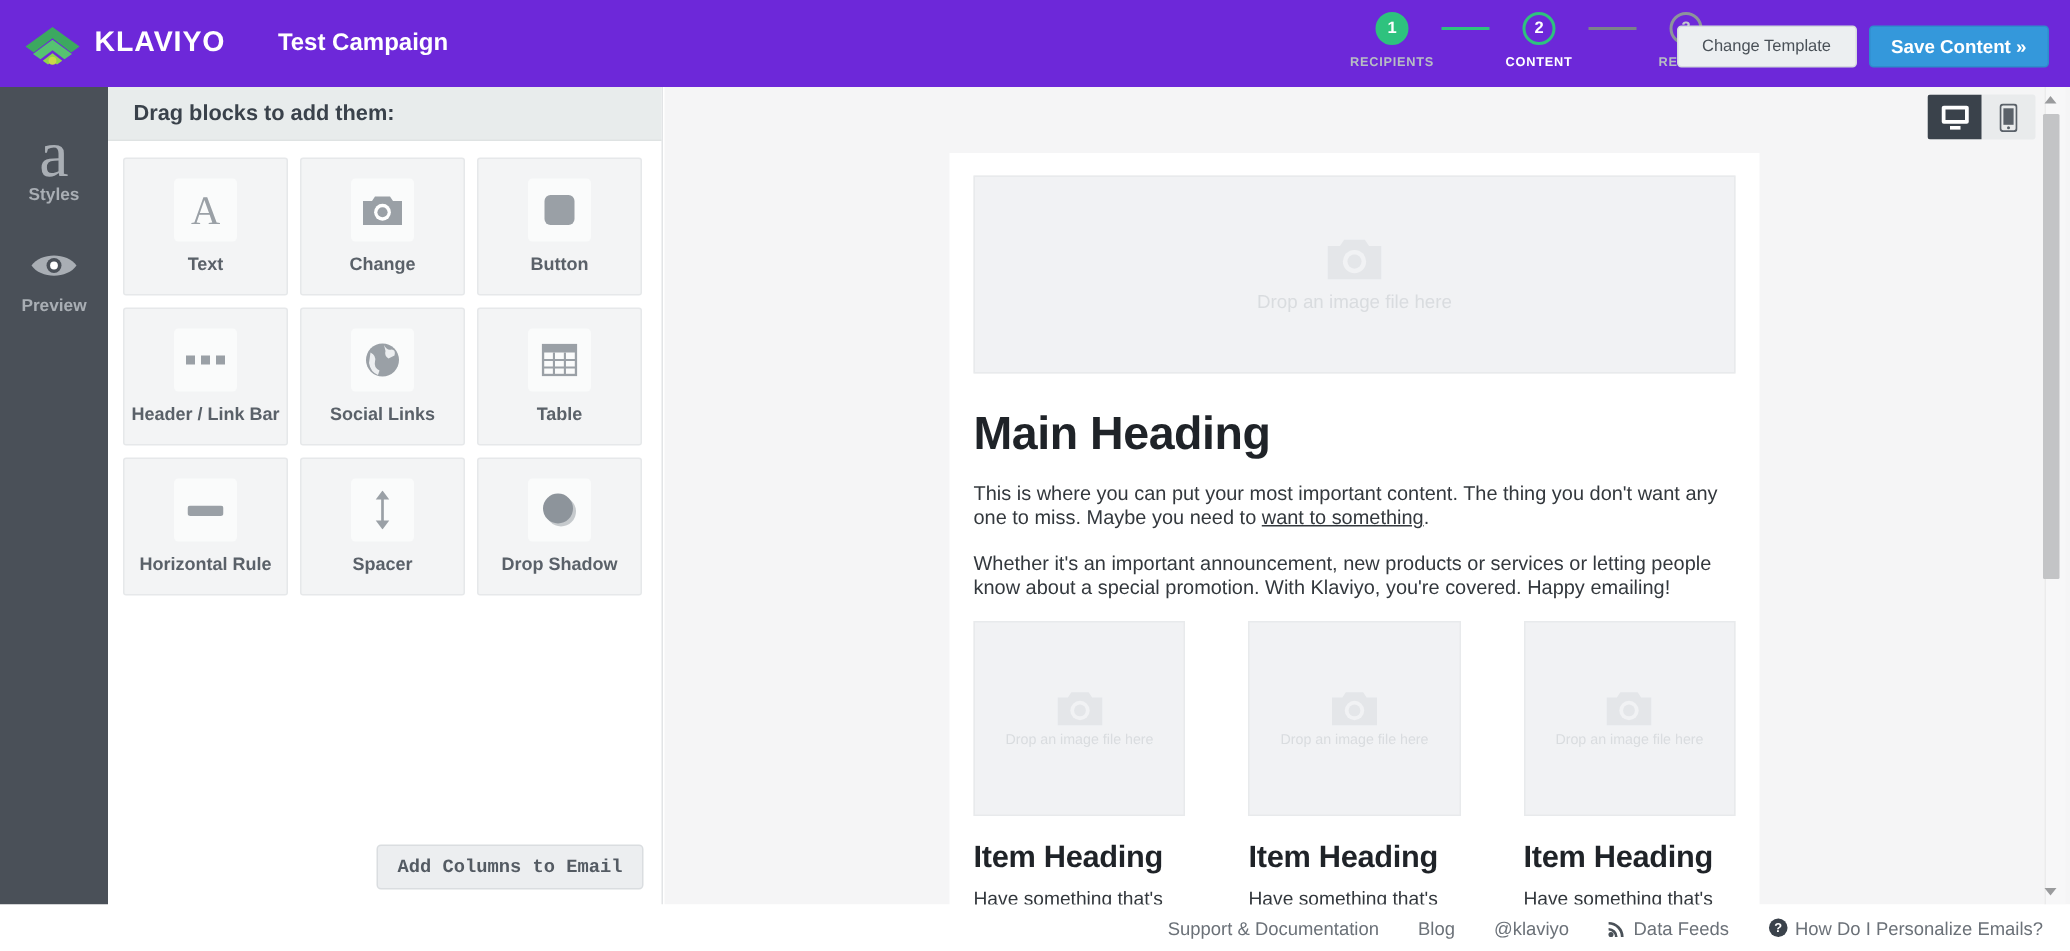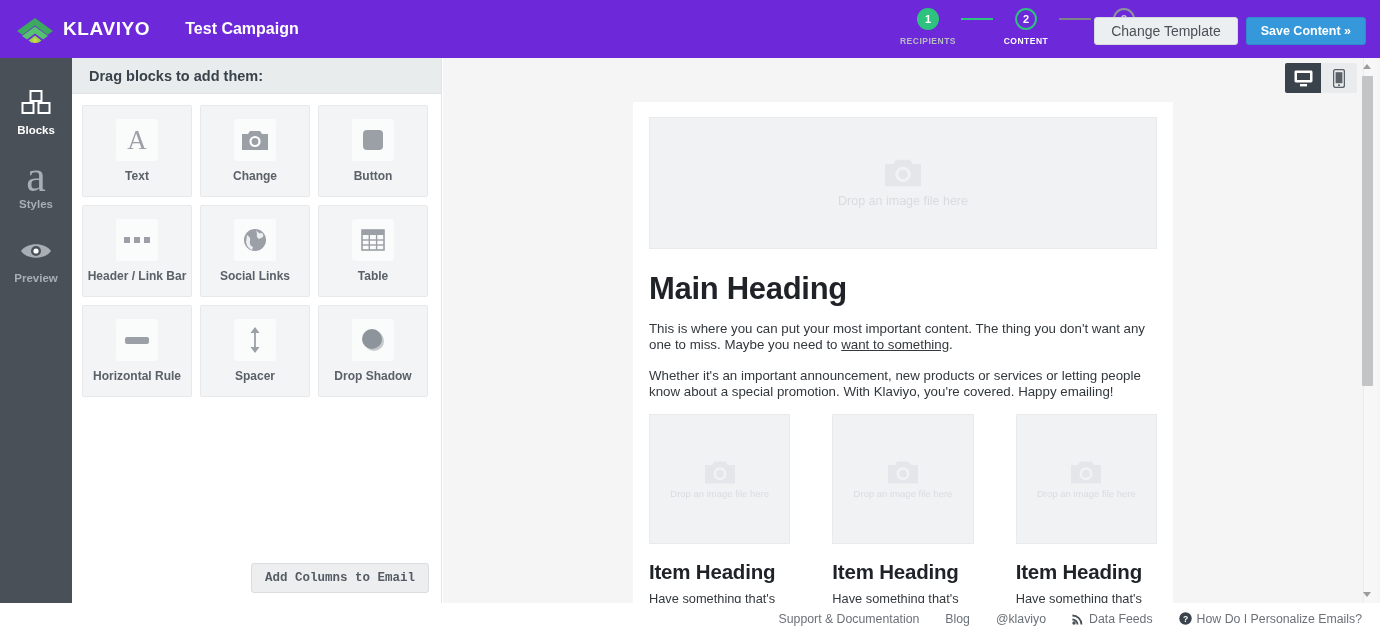--- a/index.html
+++ b/index.html
@@ -47,21 +47,21 @@
     color: #b7bdc3; font-weight: bold;
   }
   .step-label.active { color: #ffffff; }
   .step-line { width: 32px; height: 2px; margin-top: 10px; }
   .step-line.green { background: #2ec27e; }
   .step-line.gray { background: #7b828a; }
 
   .top-actions { position: absolute; right: 14px; top: 17px; display: flex; gap: 8px; }
   .btn-change {
     background: #eceff1; color: #4a5158; border: 1px solid #d5dade;
-    font-size: 14px; padding: 11px 16px; height: 28px; border-radius: 3px;
+    font-size: 11px; padding: 11px 16px; height: 28px; border-radius: 3px;
     display: flex; align-items: center; cursor: pointer;
   }
   .btn-save {
     background: #3498db; color: #ffffff; border: 1px solid #2e8ccb;
     font-size: 12.5px; font-weight: bold; padding: 0 14px; height: 28px;
     border-radius: 3px; display: flex; align-items: center; cursor: pointer;
   }
 
   
   .rail {
@@ -242,30 +242,20 @@
     </div>
   </div>
 
   <div class="top-actions">
     <div class="btn-change">Change Template</div>
     <div class="btn-save">Save Content »</div>
   </div>
 </div>
 
 <div class="rail">
-  <div class="rail-item active">
-    <span class="rail-icon">
-      <svg width="30" height="28" viewBox="0 0 30 28">
-        <rect x="9.5" y="2" width="11" height="10" fill="none" stroke="#ffffff" stroke-width="2"></rect>
-        <rect x="1.5" y="14" width="11" height="10" fill="none" stroke="#ffffff" stroke-width="2"></rect>
-        <rect x="17.5" y="14" width="11" height="10" fill="none" stroke="#ffffff" stroke-width="2"></rect>
-      </svg>
-    </span>
-    <span class="rail-label">Blocks</span>
-  </div>
   <div class="rail-item">
     <span class="rail-icon glyph-a">a</span>
     <span class="rail-label">Styles</span>
   </div>
   <div class="rail-item">
     <span class="rail-icon">
       <svg width="32" height="20" viewBox="0 0 32 20">
         <path d="M1 10 C7 1, 25 1, 31 10 C25 19, 7 19, 1 10 Z" fill="#a9aeb4"></path>
         <circle cx="16" cy="10" r="5" fill="#4a5058"></circle>
         <circle cx="16" cy="10" r="2.6" fill="#ffffff"></circle>

